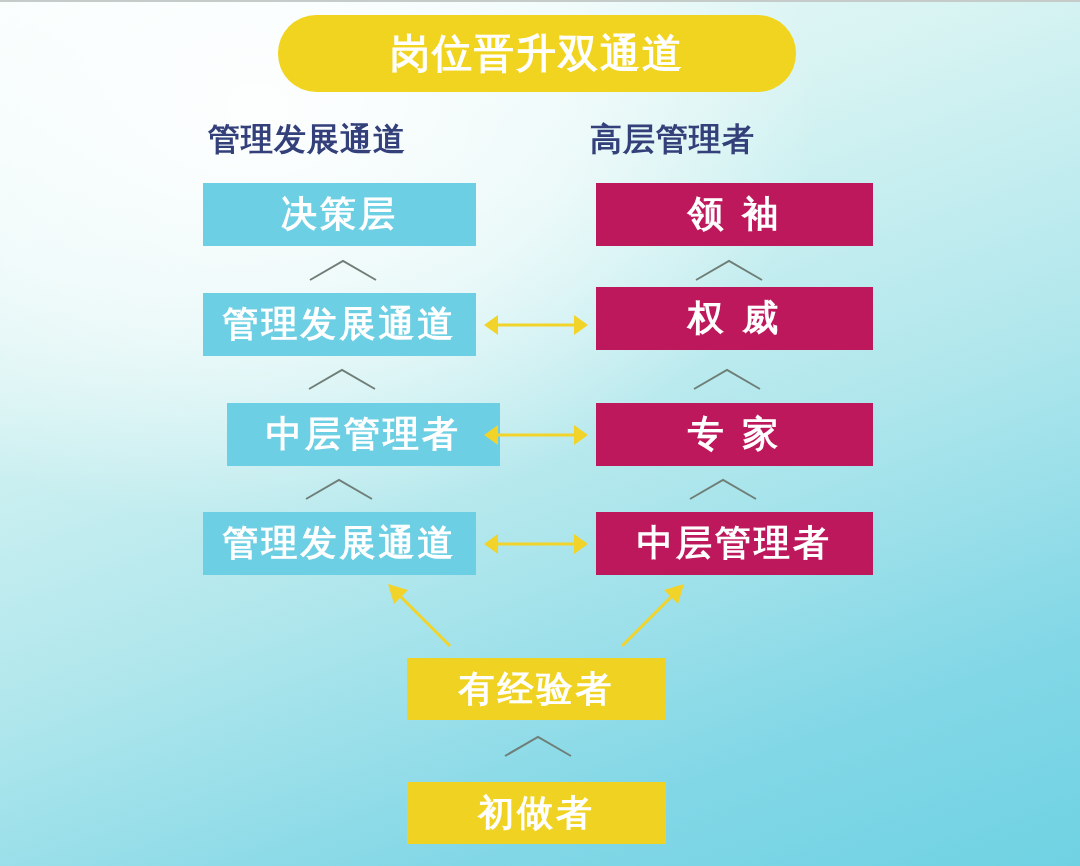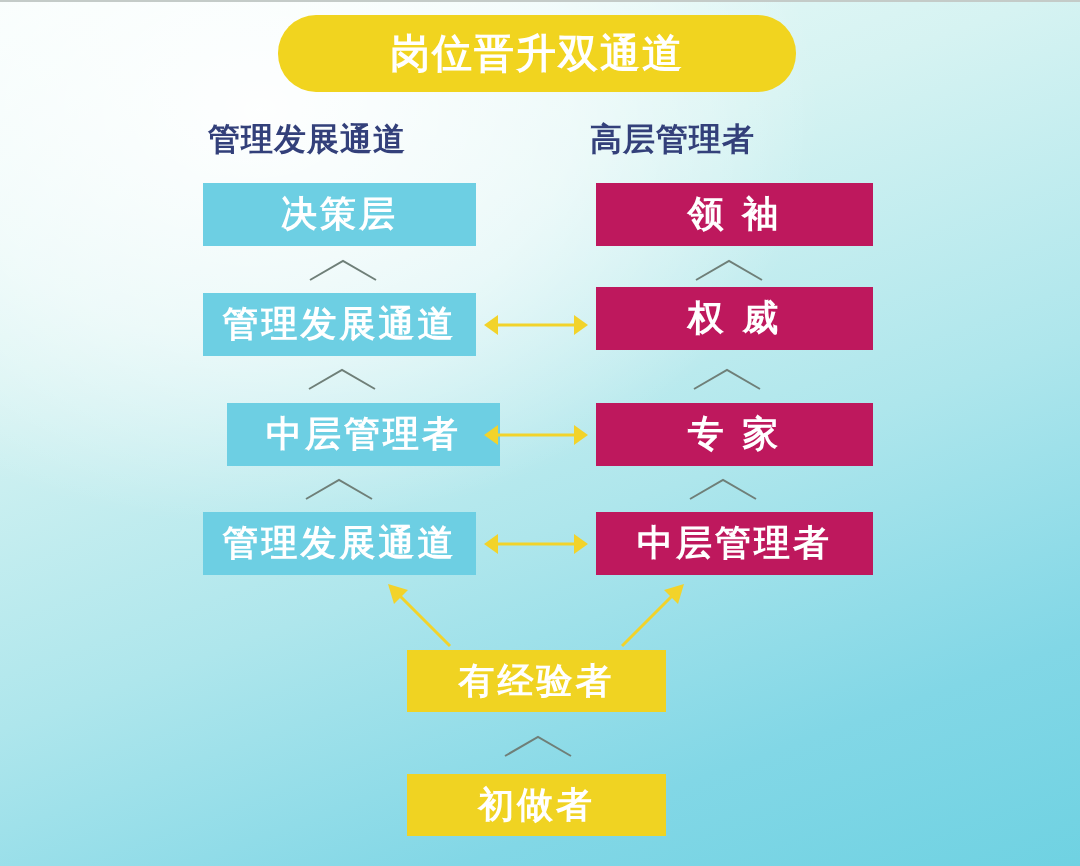--- a/index.html
+++ b/index.html
@@ -21,21 +21,21 @@
     position:absolute; top:112px; height:56px;
     color:#33407a; font-weight:bold; font-size:32px; letter-spacing:1px;
     display:flex; align-items:center;
   }
   .box {
     position:absolute; height:63px; display:flex; align-items:center; justify-content:center;
     color:#fff; font-weight:bold; font-size:36px; letter-spacing:3px;
   }
   .mgmt { left:203px; width:273px; background:#6dcfe3; }
   .prof { left:596px; width:277px; background:#be185d; }
-  .entry { left:407px; width:259px; background:#f0d322; height:62px; }
+  .entry { left:407px; width:259px; background:#f0d322; height:62px;margin-top:8px; }
   .chev { position:absolute; width:70px; height:24px; }
   .chev svg { width:100%; height:100%; display:block; }
   .harrow { position:absolute; left:484px; width:104px; height:24px; }
   .harrow svg, .darrow svg { width:100%; height:100%; display:block; }
   .darrow { position:absolute; }
 </style>
 </head>
 <body>
 
 <div class="topline"></div>

